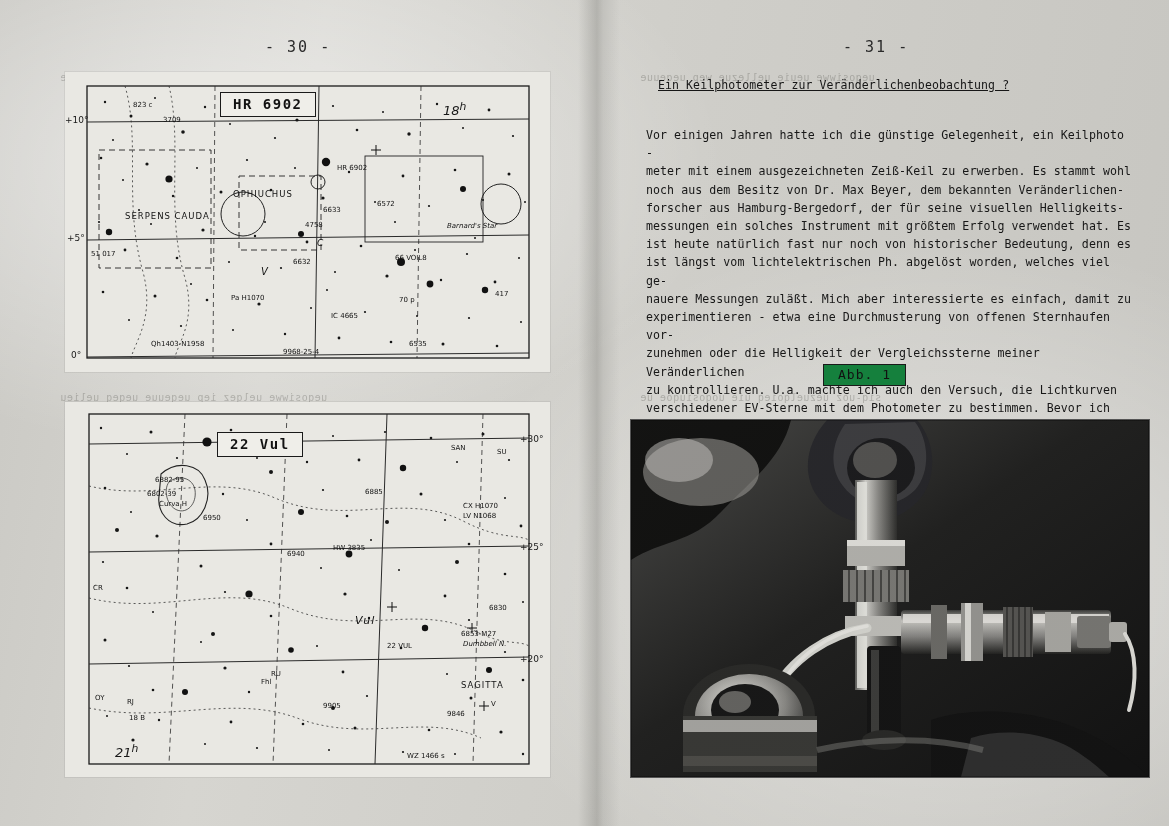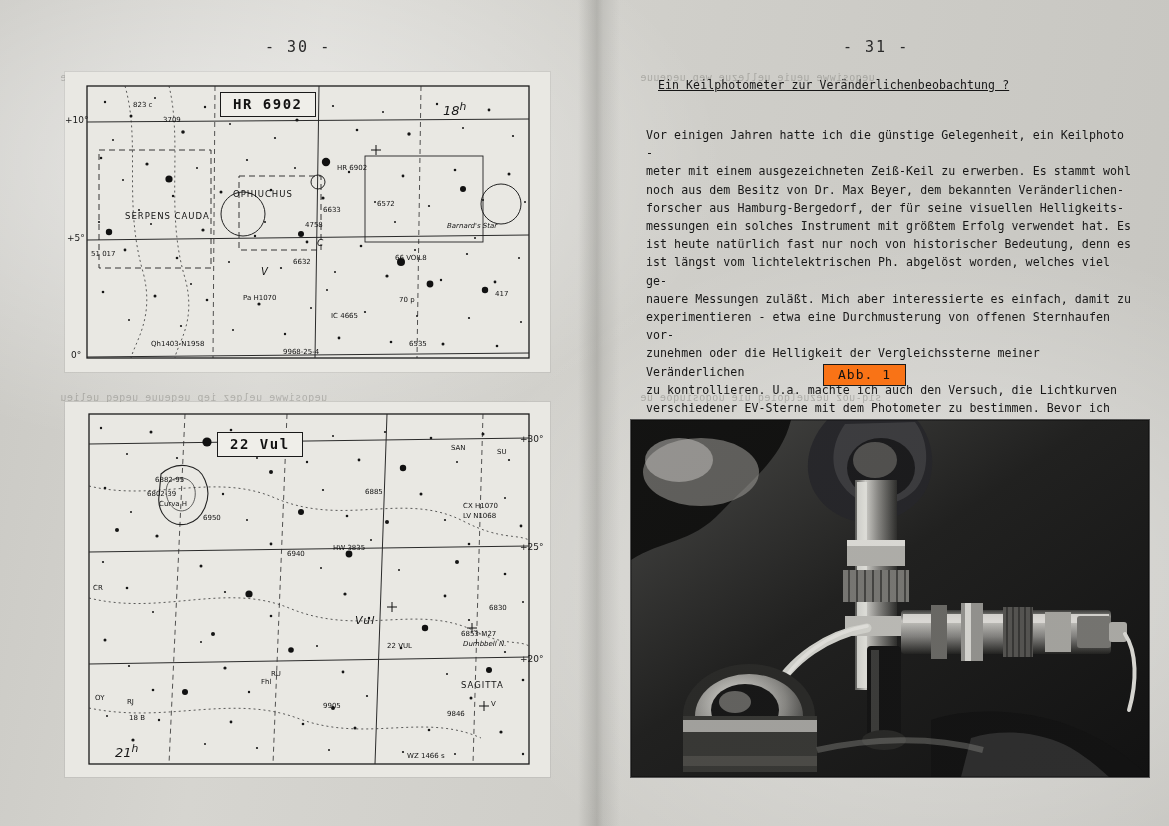--- a/index.html
+++ b/index.html
@@ -127,21 +127,21 @@
   .abb-box {
     position: absolute;
     left: 205px;
     top: 364px;
     border: 1.6px solid #1a1a1a;
     padding: 2px 14px 3px 14px;
     font-family: "DejaVu Sans Mono", monospace;
     font-size: 13px;
     letter-spacing: 1px;
     color: #121212;
-    background: #f97316;
+    background: #15803d;
   }
   .photo {
     position: absolute;
     left: 13px;
     top: 420px;
     width: 518px;
     height: 357px;
     background: #222;
     overflow: hidden;
     box-shadow: 0 0 0 1px #555;
@@ -308,21 +308,21 @@
       <div class="sname" style="left:208px; top:149px;margin-left:32px;">4758</div>
       <div class="sname" style="left:258px; top:134px;">6633</div>
       <div class="sname" style="left:228px; top:186px;">6632</div>
       <div class="sname" style="left:382px; top:150px; font-style:italic;">Barnard's Star</div>
       <div class="sname" style="left:330px; top:182px;">66 VOIL8</div>
       <div class="sname" style="left:266px; top:240px;">IC 4665</div>
       <div class="sname" style="left:312px; top:128px;">6572</div>
       <div class="sname" style="left:98px; top:44px;">3709</div>
       <div class="sname" style="left:68px; top:29px;">823 c</div>
       <div class="sname" style="left:26px; top:178px;">51 017</div>
-      <div class="sname" style="left:148px; top:222px;padding-left:30px;">Pa H1070</div>
+      <div class="sname" style="left:136px; top:222px;padding-left:30px;">Pa H1070</div>
       <div class="sname" style="left:86px; top:268px;">Qh1403-N1958</div>
       <div class="sname" style="left:218px; top:276px;">9968-25-4</div>
       <div class="sname" style="left:344px; top:268px;">6535</div>
       <div class="sname" style="left:334px; top:224px;">70 p</div>
       <div class="sname" style="left:430px; top:218px;">417</div>
       <div class="sname" style="left:196px; top:194px; font-style:italic; font-size:10px;">V</div>
       <div class="sname" style="left:252px; top:166px; font-style:italic; font-size:9px;">C</div>
     </div>
 
     <div class="chart" style="left:35px; top:402px; width:485px; height:375px;">

